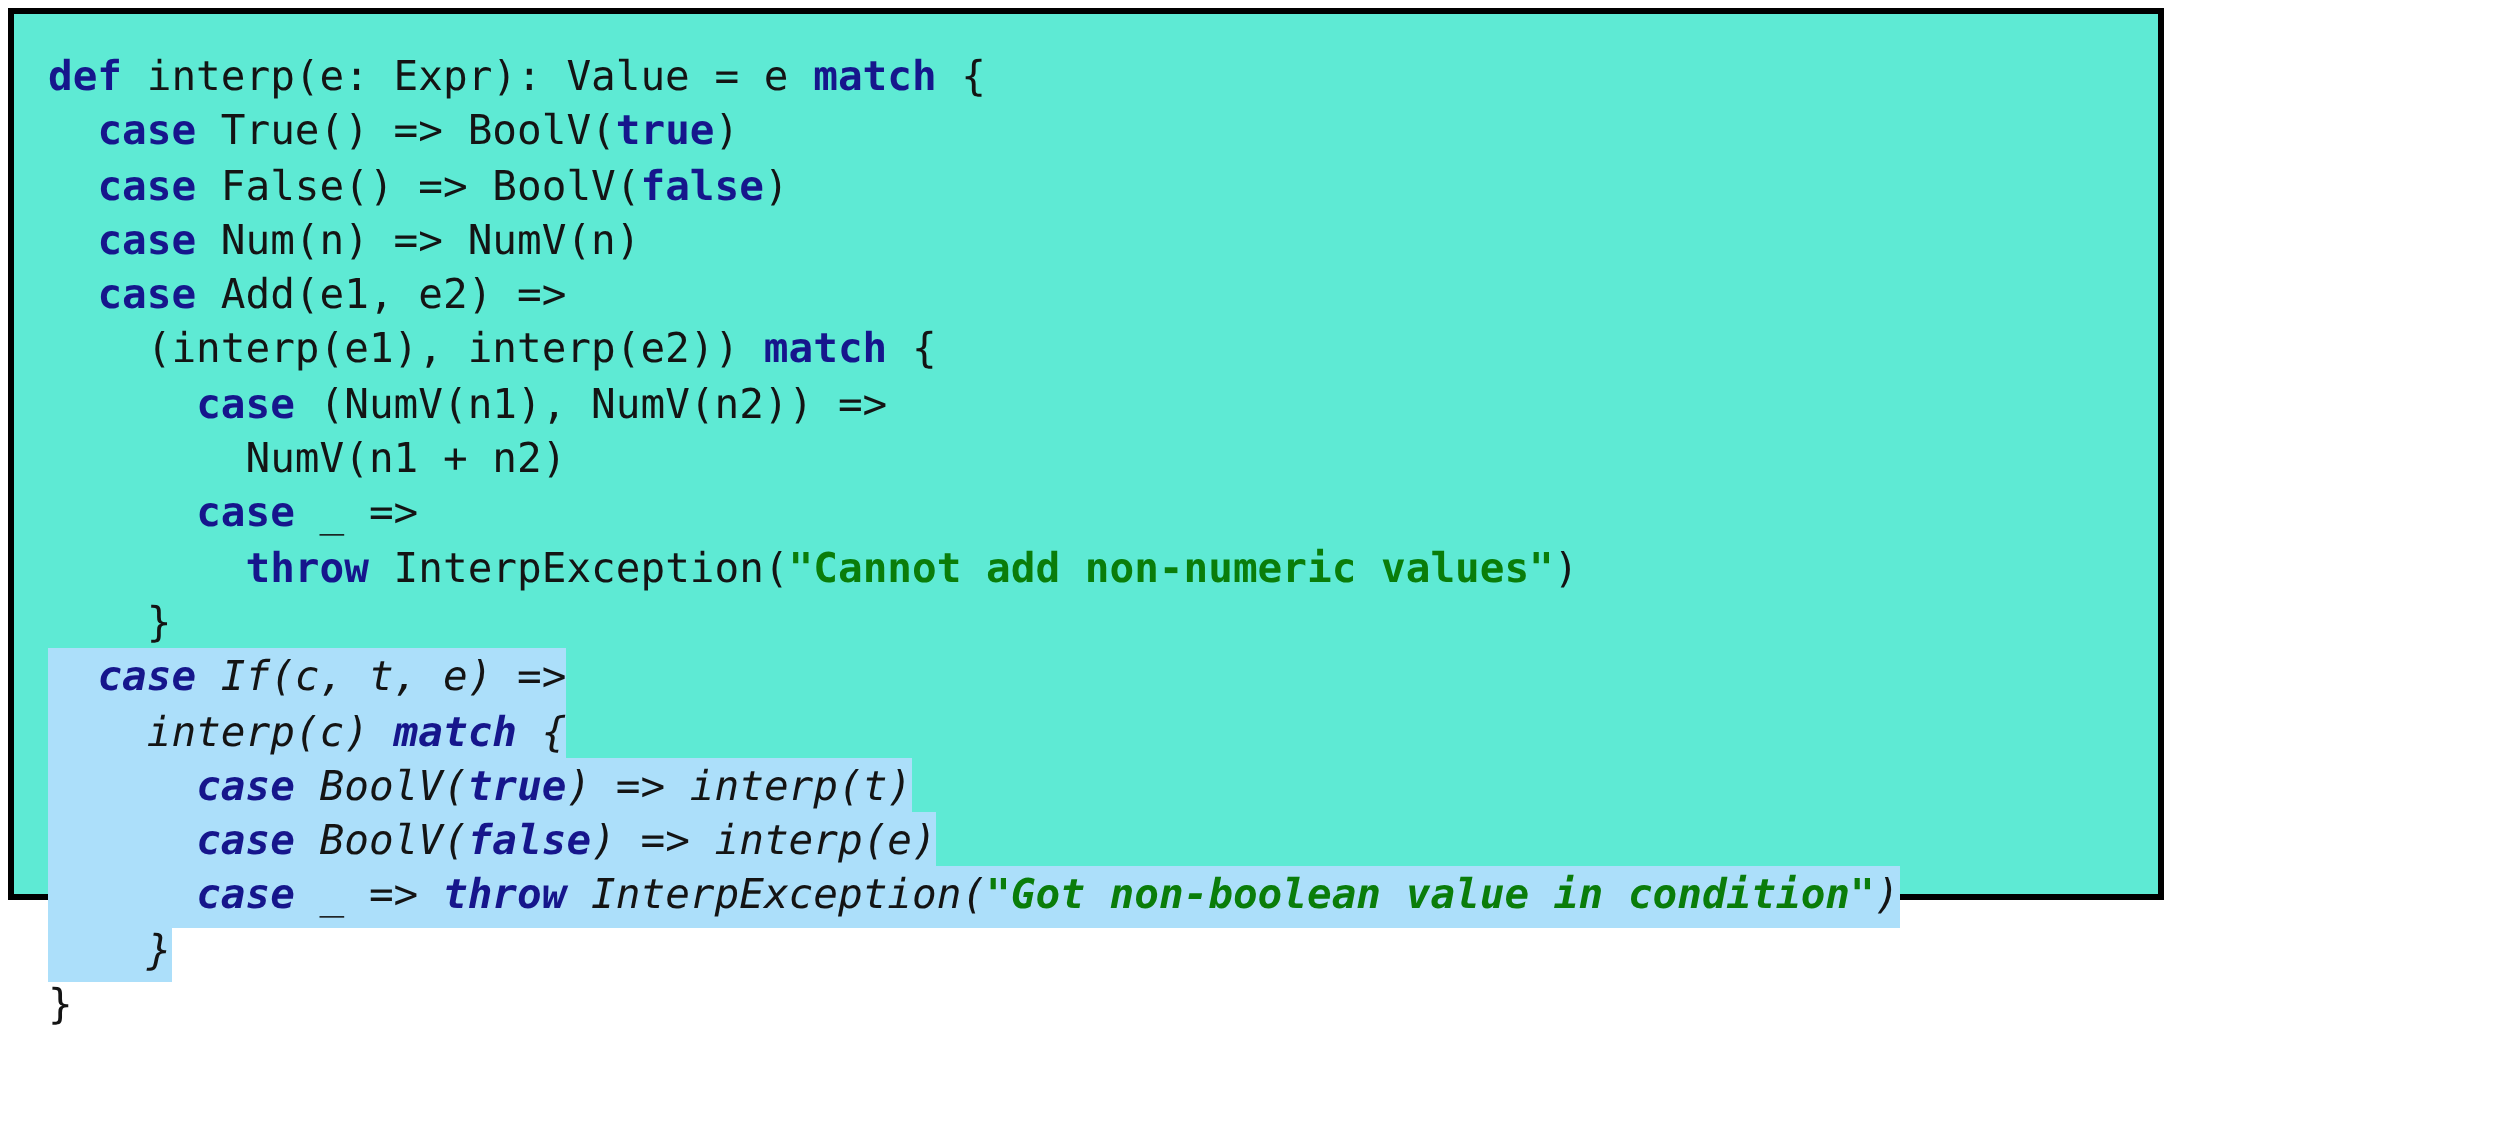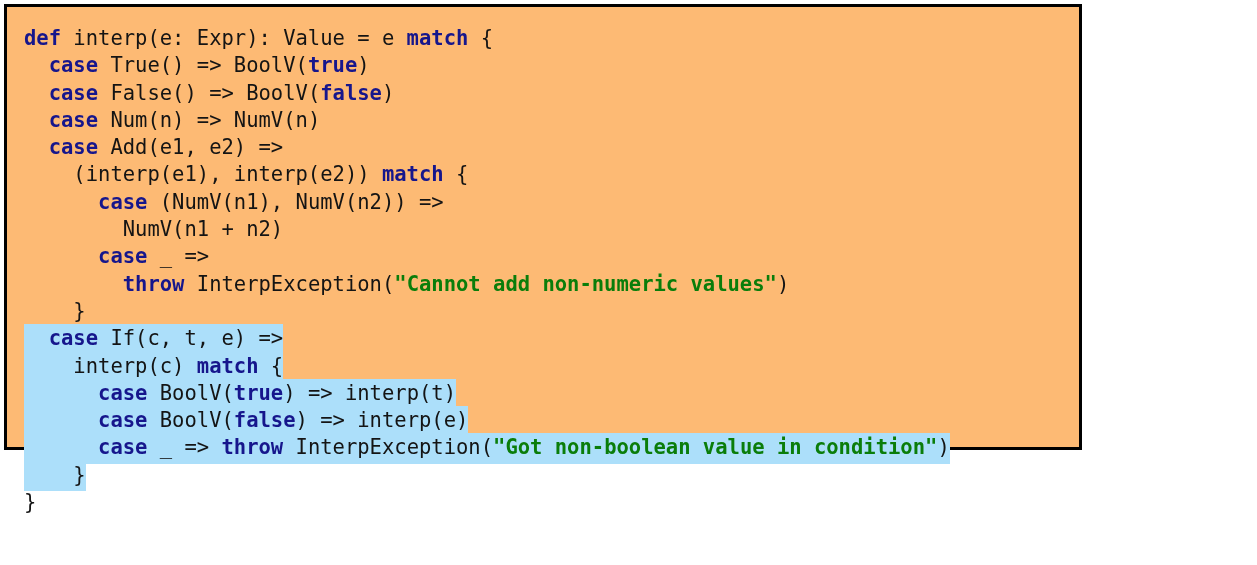--- a/index.html
+++ b/index.html
@@ -15,21 +15,21 @@
   }
 
   #code-frame {
     position: absolute;
     left: 4px;
     top: 4px;
     width: 1078px;
     height: 446px;
     box-sizing: border-box;
     border: 3px solid #000000;
-    background: #fdba74;
+    background: #5eead4;
   }
 
   #code-listing {
     position: absolute;
     left: 17px;
     top: 17px;
     right: 0;
     font-size: 20.5px;
     line-height: 27.3px;
     white-space: pre;
@@ -44,20 +44,21 @@
   }
 
   
   .line-inner {
     display: inline-block;
     white-space: pre;
     padding: 1px 0 2px 0;
   }
   .code-line.selected .line-inner {
     background: #ACDFFA;
+    font-style: italic;
   }
 
   .tok-plain   { color: #141414; }
   .tok-keyword { color: #16168C; font-weight: bold; }
   .tok-string  { color: #0A7D0A; font-weight: bold; }
 </style>
 </head>
 <body>
 
 <div id="code-frame">

